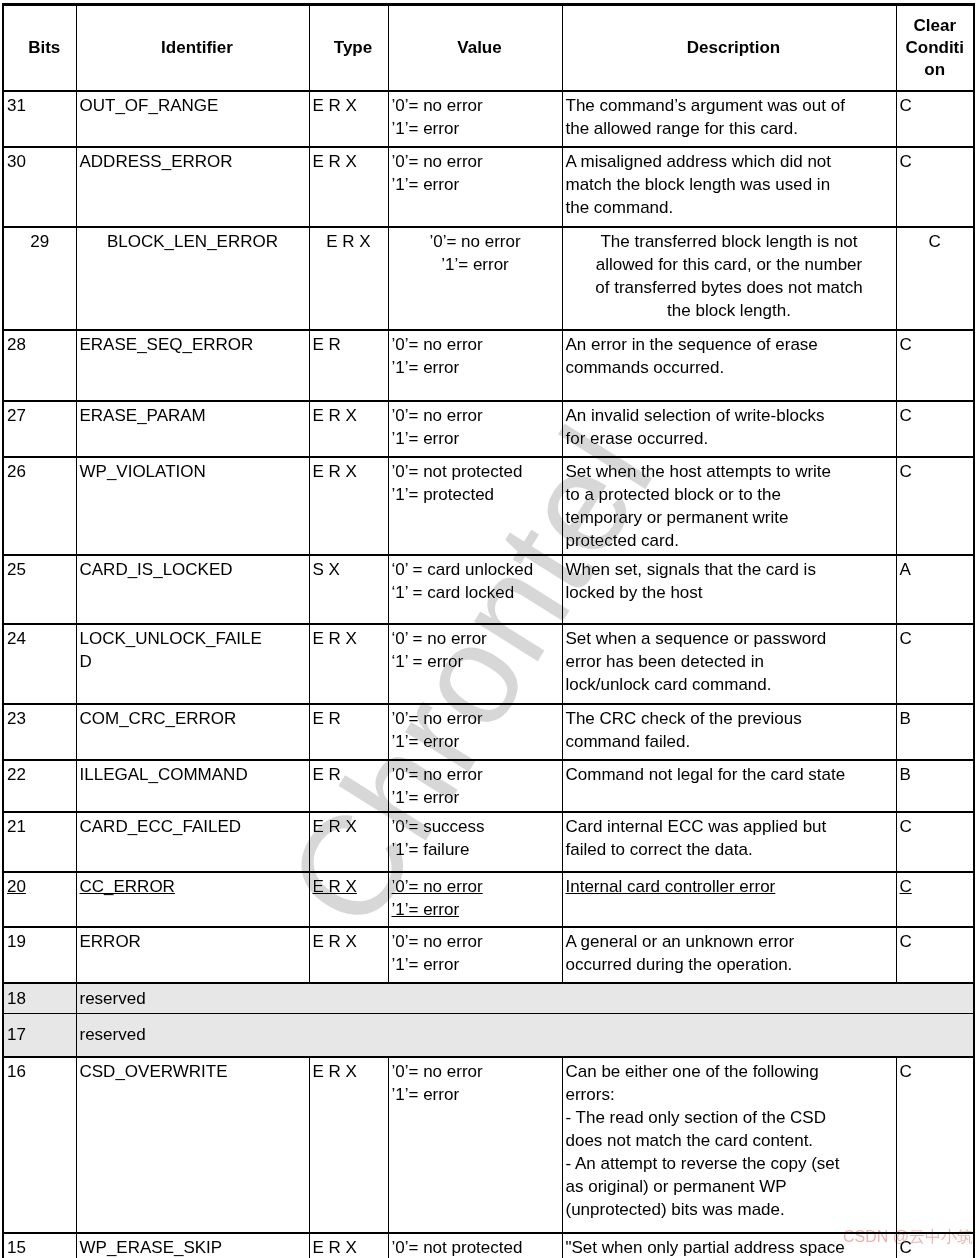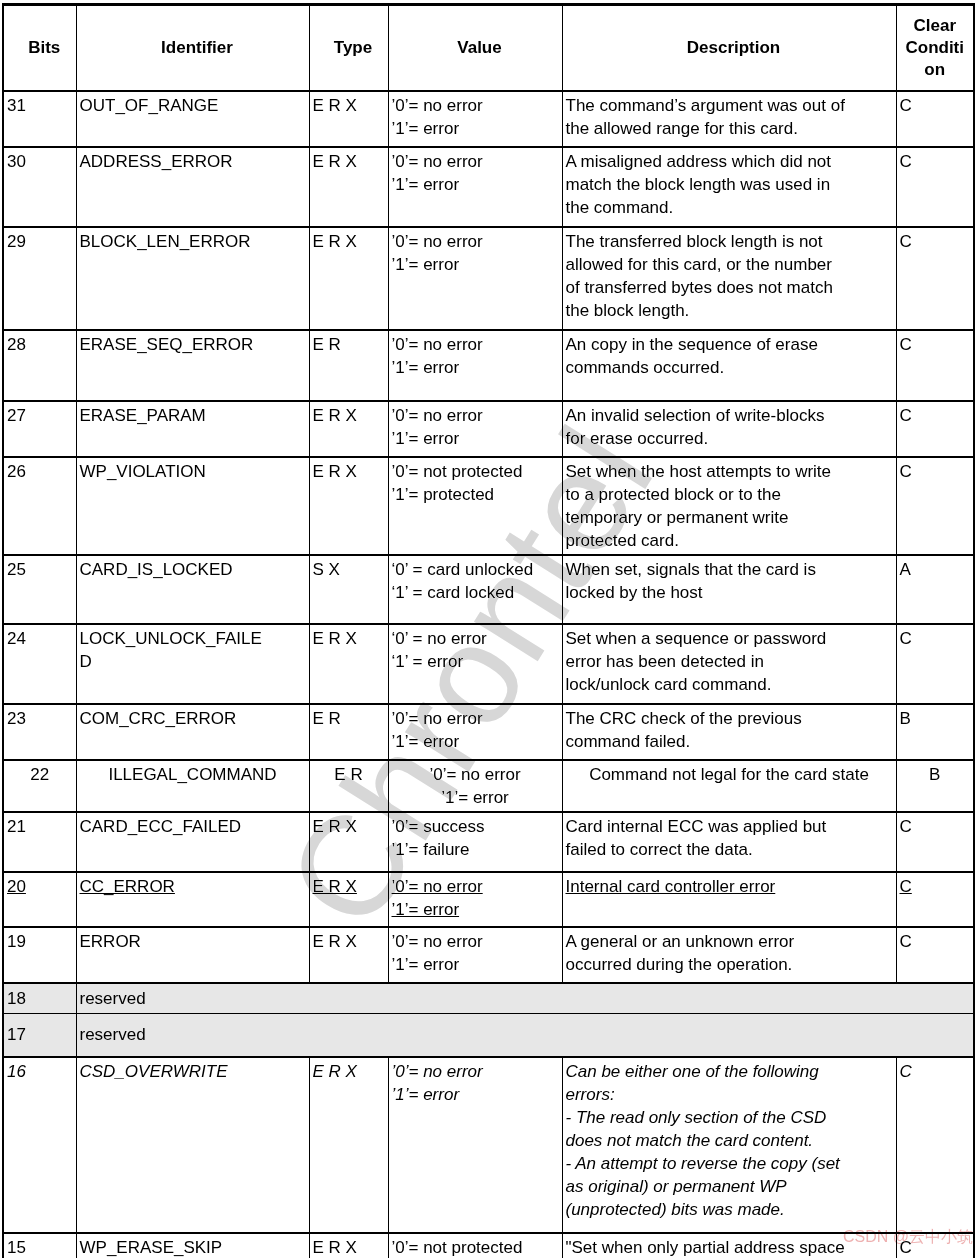--- a/index.html
+++ b/index.html
@@ -119,40 +119,40 @@
       <td class="cell-ident">ADDRESS_ERROR</td>
       <td>E R X</td>
       <td class="cell-pre">’0’= no error
 ’1’= error</td>
       <td class="cell-pre">A misaligned address which did not
 match the block length was used in
 the command.</td>
       <td>C</td>
     </tr>
 
-    <tr style="height:103px;">
+    <tr style="height:103px;text-align:center;">
       <td>29</td>
       <td class="cell-ident">BLOCK_LEN_ERROR</td>
       <td>E R X</td>
       <td class="cell-pre">’0’= no error
 ’1’= error</td>
       <td class="cell-pre">The transferred block length is not
 allowed for this card, or the number
 of transferred bytes does not match
 the block length.</td>
       <td>C</td>
     </tr>
 
     <tr style="height:71px;">
       <td>28</td>
       <td class="cell-ident">ERASE_SEQ_ERROR</td>
       <td>E R</td>
       <td class="cell-pre">’0’= no error
 ’1’= error</td>
-      <td class="cell-pre">An copy in the sequence of erase
+      <td class="cell-pre">An error in the sequence of erase
 commands occurred.</td>
       <td>C</td>
     </tr>
 
     <tr style="height:56px;">
       <td>27</td>
       <td class="cell-ident">ERASE_PARAM</td>
       <td>E R X</td>
       <td class="cell-pre">’0’= no error
 ’1’= error</td>
@@ -202,21 +202,21 @@
       <td>23</td>
       <td class="cell-ident">COM_CRC_ERROR</td>
       <td>E R</td>
       <td class="cell-pre">’0’= no error
 ’1’= error</td>
       <td class="cell-pre">The CRC check of the previous
 command failed.</td>
       <td>B</td>
     </tr>
 
-    <tr style="height:39px;text-align:center;">
+    <tr style="height:39px;">
       <td>22</td>
       <td class="cell-ident">ILLEGAL_COMMAND</td>
       <td>E R</td>
       <td class="cell-pre">’0’= no error
 ’1’= error</td>
       <td class="cell-pre">Command not legal for the card state</td>
       <td>B</td>
     </tr>
 
     <tr style="height:60px;">
@@ -254,21 +254,21 @@
     <tr class="reserved-row" style="height:31px;">
       <td>18</td>
       <td colspan="5">reserved</td>
     </tr>
 
     <tr class="reserved-row" style="height:43px;">
       <td>17</td>
       <td colspan="5">reserved</td>
     </tr>
 
-    <tr style="height:176px;font-style:italic;">
+    <tr style="height:176px;">
       <td>16</td>
       <td class="cell-ident">CSD_OVERWRITE</td>
       <td>E R X</td>
       <td class="cell-pre">’0’= no error
 ’1’= error</td>
       <td class="cell-pre">Can be either one of the following
 errors:
 - The read only section of the CSD
 does not match the card content.
 - An attempt to reverse the copy (set

